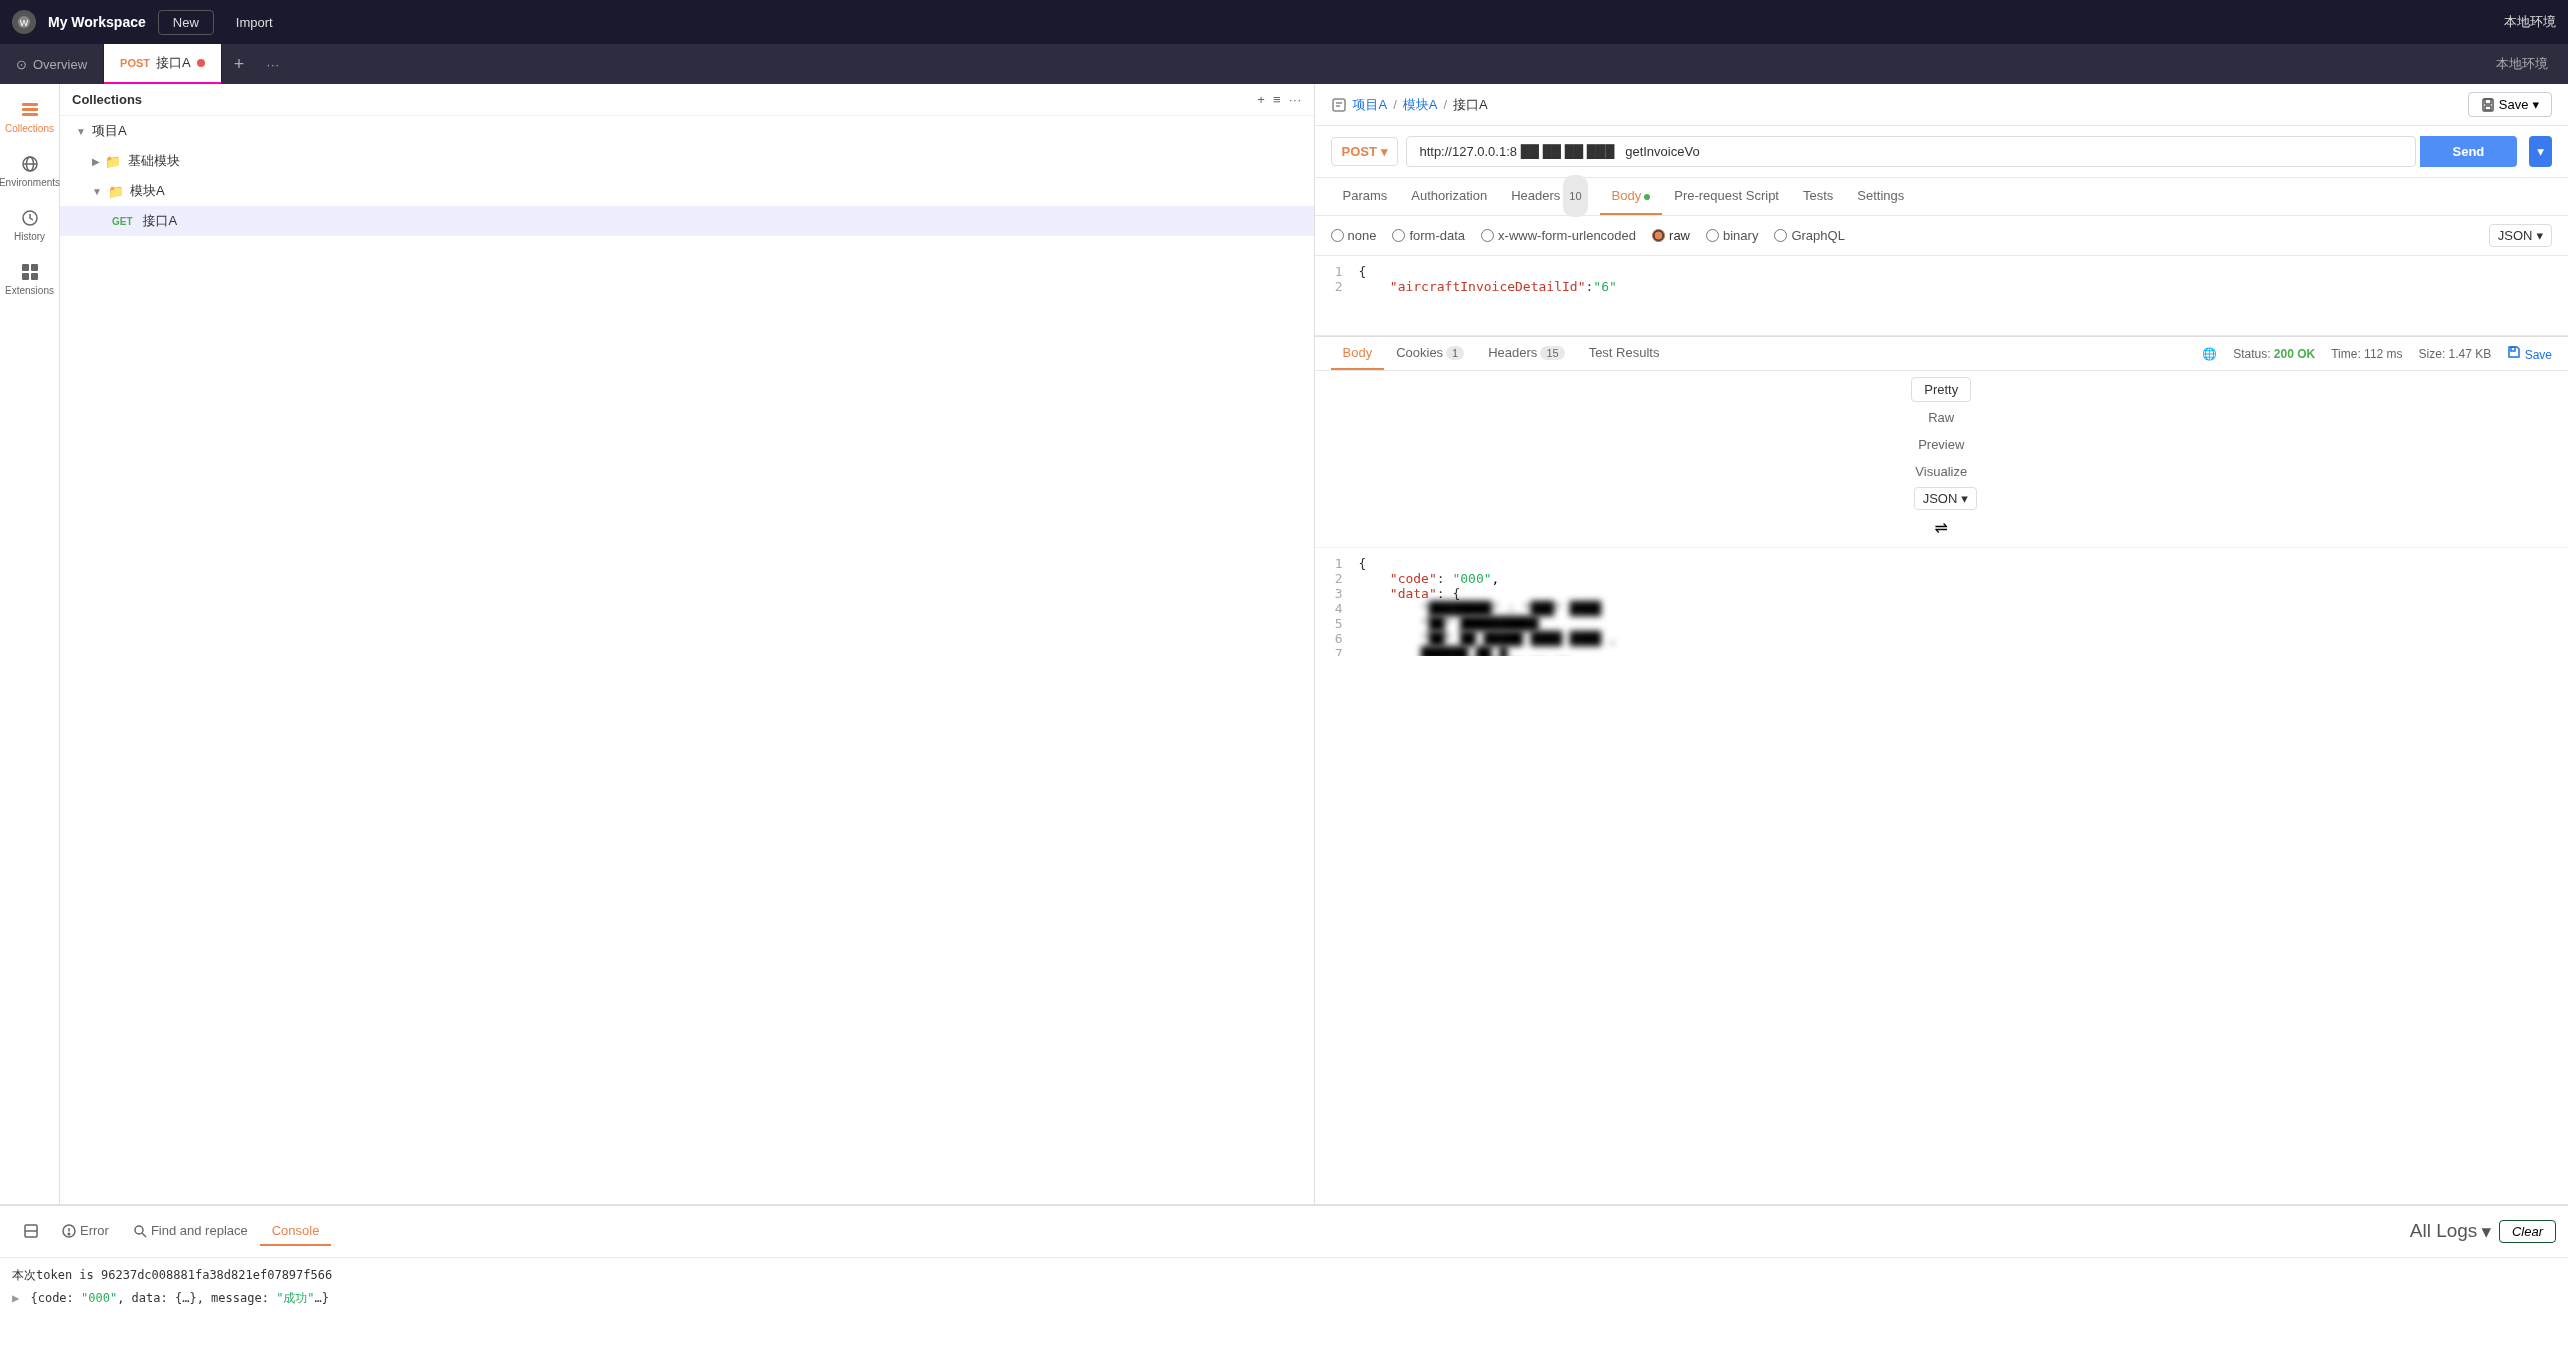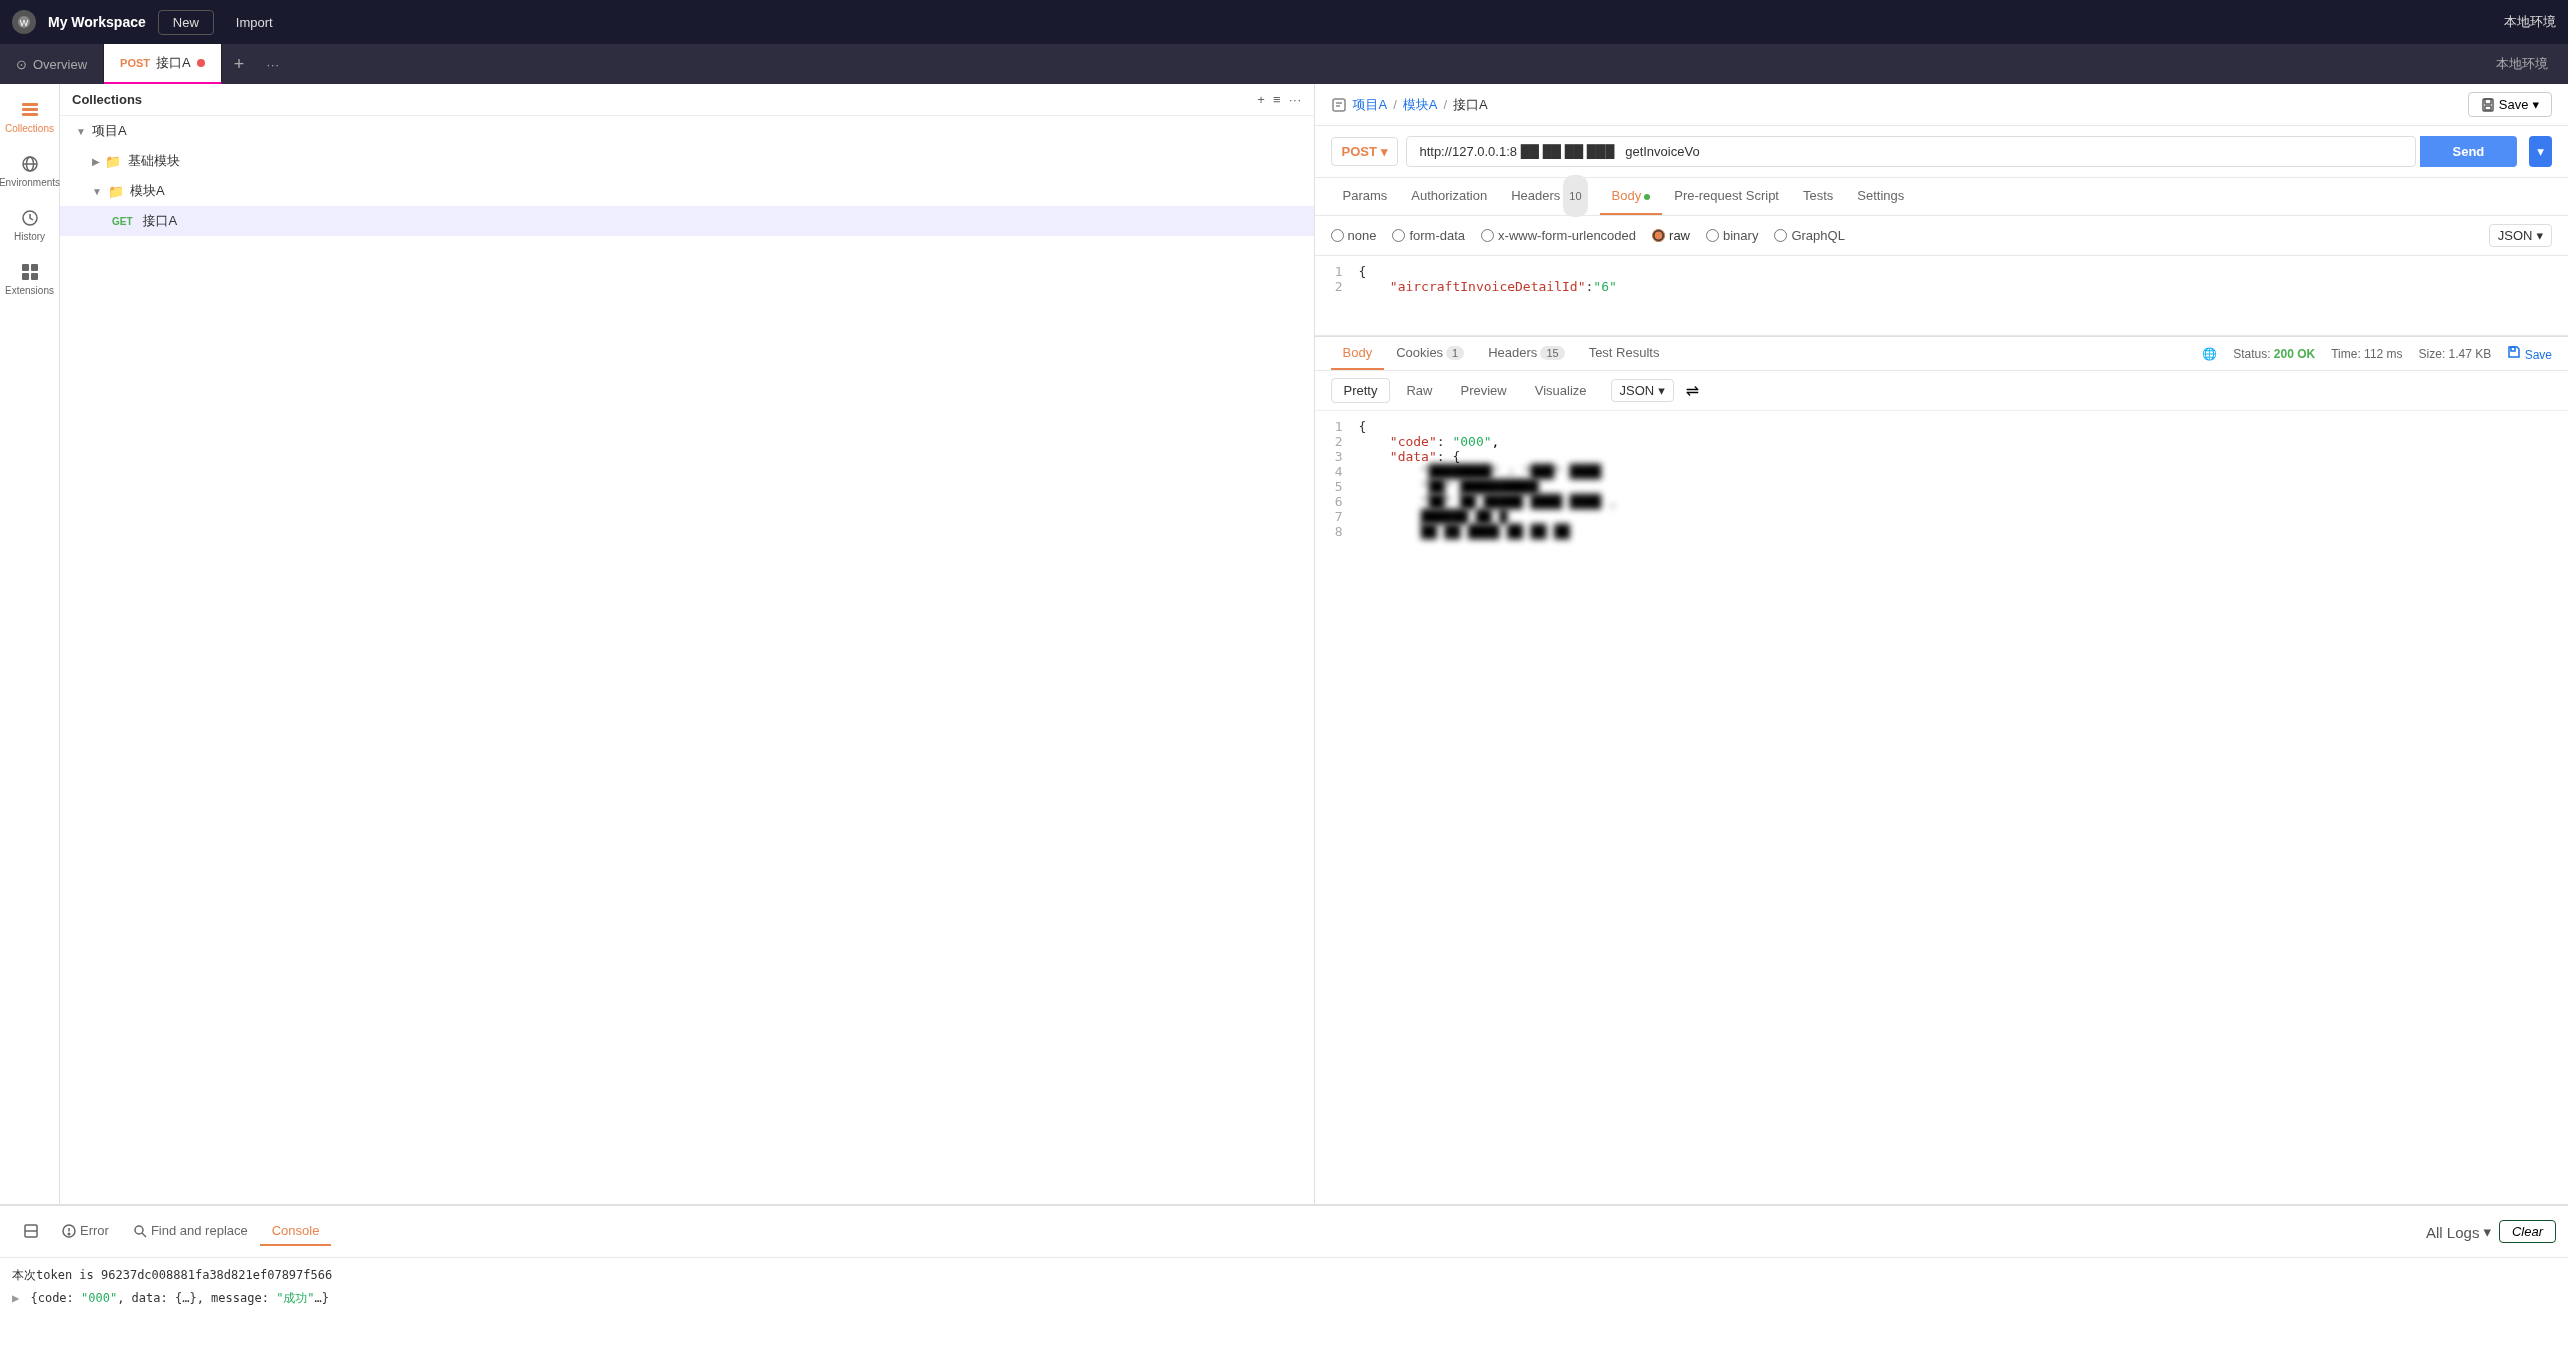--- a/index.html
+++ b/index.html
@@ -88,35 +88,35 @@
     .response-section { border-top: 1px solid #e0e0e0; display: flex; flex-direction: column; overflow: hidden; height: 320px; flex-shrink: 0; }
     .resp-tabs-bar { display: flex; align-items: center; padding: 0 16px; border-bottom: 1px solid #e8e8e8; flex-shrink: 0; }
     .resp-tab { padding: 8px 12px; cursor: pointer; color: #666; font-size: 13px; border-bottom: 2px solid transparent; }
     .resp-tab.active { color: #e8834d; border-bottom: 2px solid #e8834d; }
     .resp-tab .tab-badge { background: #e8e8e8; color: #666; border-radius: 10px; padding: 1px 6px; font-size: 11px; margin-left: 3px; }
     .resp-meta { margin-left: auto; display: flex; gap: 16px; font-size: 12px; color: #666; align-items: center; }
     .resp-meta .status-ok { color: #4caf50; font-weight: 600; }
     .resp-save-link { color: #1a73e8; font-size: 12px; cursor: pointer; }
 
     
-    .resp-format-bar { display: flex; align-items: center; padding: 6px 16px; gap: 4px; border-bottom: 1px solid #f0f0f0; flex-shrink: 0; }
+    .resp-format-bar { display: flex; align-items: center; padding: 6px 16px; gap: 4px; border-bottom: 1px solid #f0f0f0; flex-shrink: 0; flex-direction: column; }
     .fmt-btn { padding: 4px 12px; border: none; background: transparent; cursor: pointer; font-size: 13px; color: #666; border-radius: 4px; }
     .fmt-btn.active { background: #fff; color: #333; font-weight: 500; border: 1px solid #ddd; }
     .fmt-select { display: flex; align-items: center; gap: 4px; border: 1px solid #ddd; border-radius: 4px; padding: 3px 8px; cursor: pointer; font-size: 13px; color: #333; margin-left: 8px; }
 
     
     .resp-body { flex: 1; overflow-y: auto; background: #fff; font-family: 'Consolas', 'Monaco', monospace; font-size: 13px; padding: 8px 0; }
 
     
     .bottom-console { height: 160px; border-top: 2px solid #e0e0e0; display: flex; flex-direction: column; flex-shrink: 0; background: #fff; }
     .console-tabs { display: flex; align-items: center; padding: 0 12px; border-bottom: 1px solid #e8e8e8; height: 52px; flex-shrink: 0; }
     .console-tab { padding: 6px 12px; cursor: pointer; color: #666; font-size: 13px; border-bottom: 2px solid transparent; display: flex; align-items: center; gap: 4px; }
     .console-tab.active { color: #e8834d; border-bottom: 2px solid #e8834d; }
     .console-tab-right { margin-left: auto; display: flex; align-items: center; gap: 8px; }
-    .log-filter { display: flex; align-items: flex-end; gap: 4px; font-size: 15px; color: #555; cursor: pointer; }
+    .log-filter { display: flex; align-items: flex-start; gap: 4px; font-size: 19px; color: #555; cursor: pointer; }
     .btn-clear { border: 1px solid #14532d; background: #fff; padding: 3px 12px; border-radius: 4px; cursor: pointer; font-size: 13px; font-style: italic; }
     .console-body { flex: 1; overflow-y: auto; padding: 6px 12px; font-family: 'Consolas', 'Monaco', monospace; font-size: 12px; color: #333; }
     .console-line { padding: 2px 0; line-height: 1.6; }
     .console-line .token-method { color: #e8834d; font-weight: 600; }
     .console-line .token-code { color: #27ae60; }
     .console-line .console-arrow { color: #999; margin-right: 4px; }
     .blurred { filter: blur(3px); }
   </style>
 </head>
 <body>

